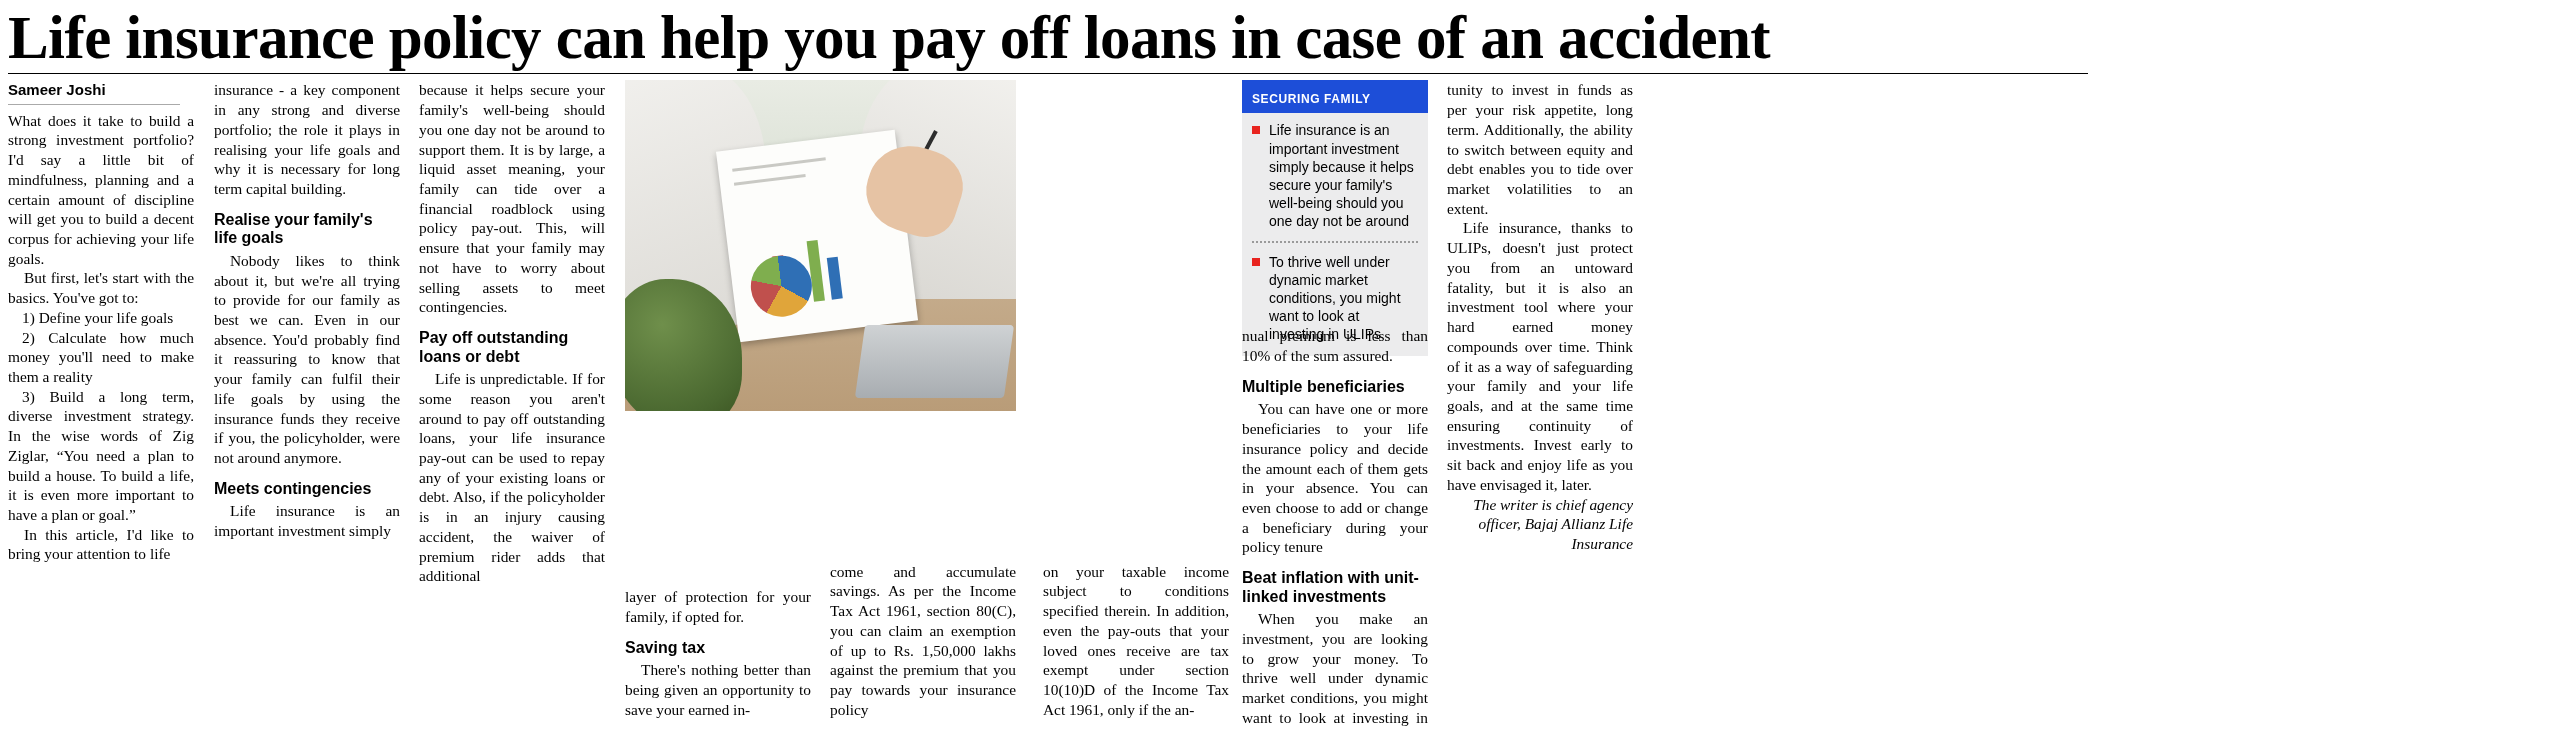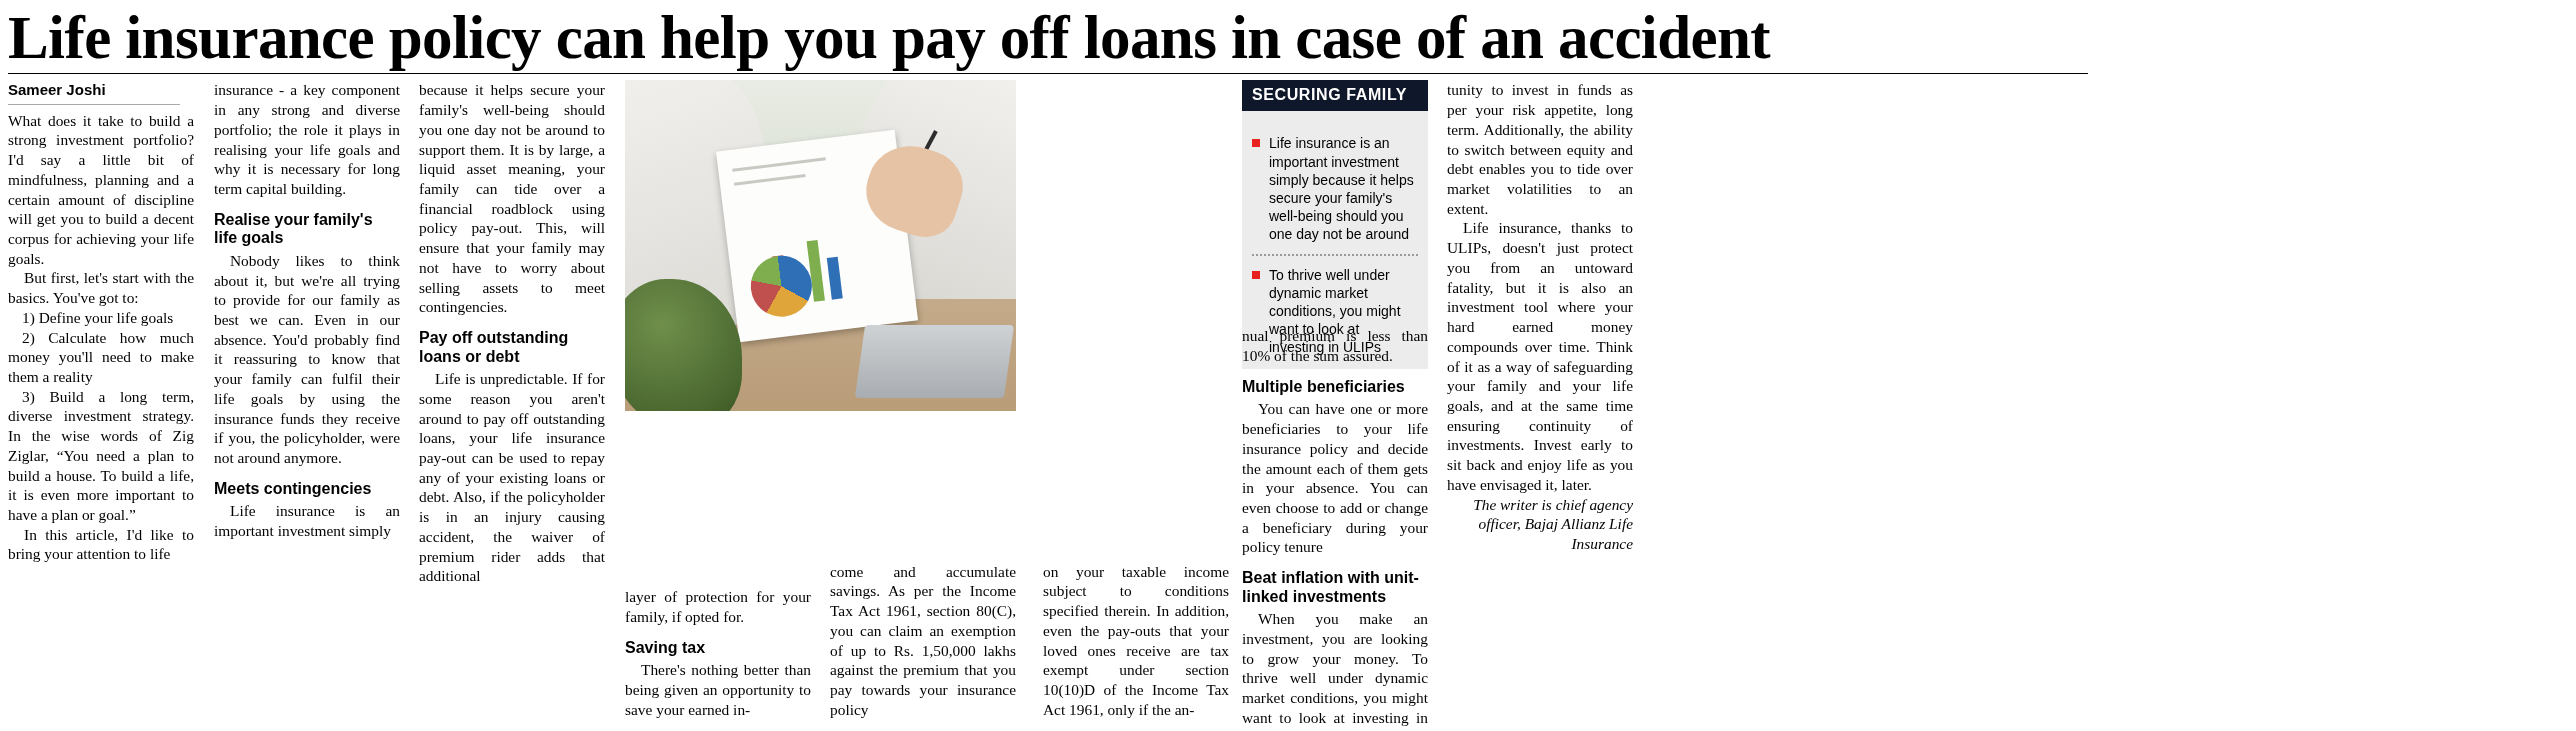--- a/index.html
+++ b/index.html
@@ -164,30 +164,30 @@
   }
 
   .sidebox {
     position: absolute;
     left: 1234px;
     top: 0px;
     width: 186px;
     background: #ececed;
   }
   .sidebox .head {
-    background: #0f172a;
+    background: #1d4ed8;
     color: #ffffff;
     font-family: "Liberation Sans", sans-serif;
-    font-size: 16px;
+    font-size: 12px;
     font-weight: 700;
     letter-spacing: 0.6px;
-    padding: 6px 8px 7px 10px;
+    padding: 12px 8px 7px 10px;
   }
   .sidebox .body {
-    padding: 23px 10px 12px 10px;
+    padding: 8px 10px 12px 10px;
   }
   .sidebox .item {
     position: relative;
     padding-left: 17px;
     font-family: "Liberation Sans", sans-serif;
     font-size: 14px;
     line-height: 1.30;
     text-align: left;
   }
   .sidebox .item.bold {

